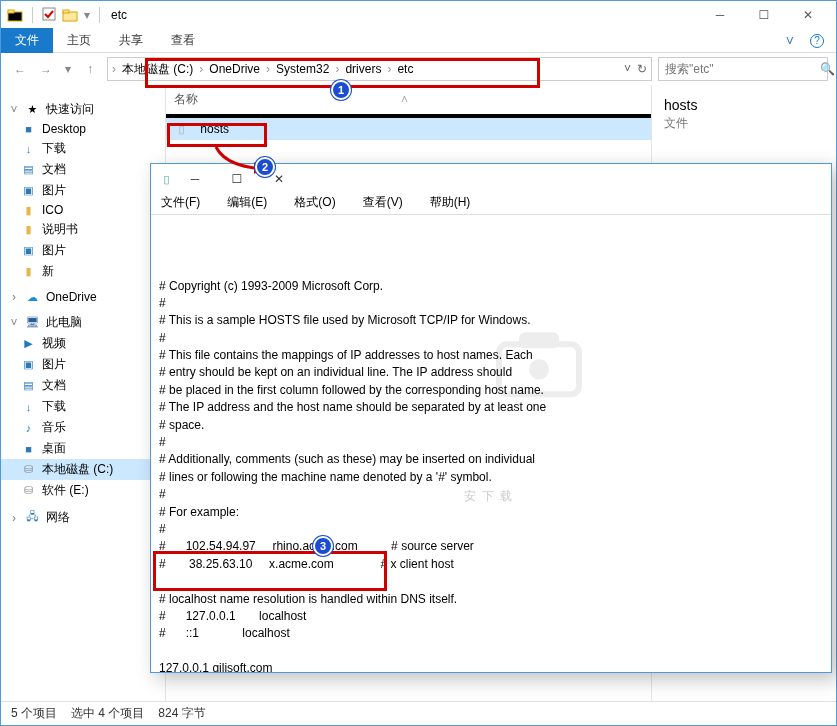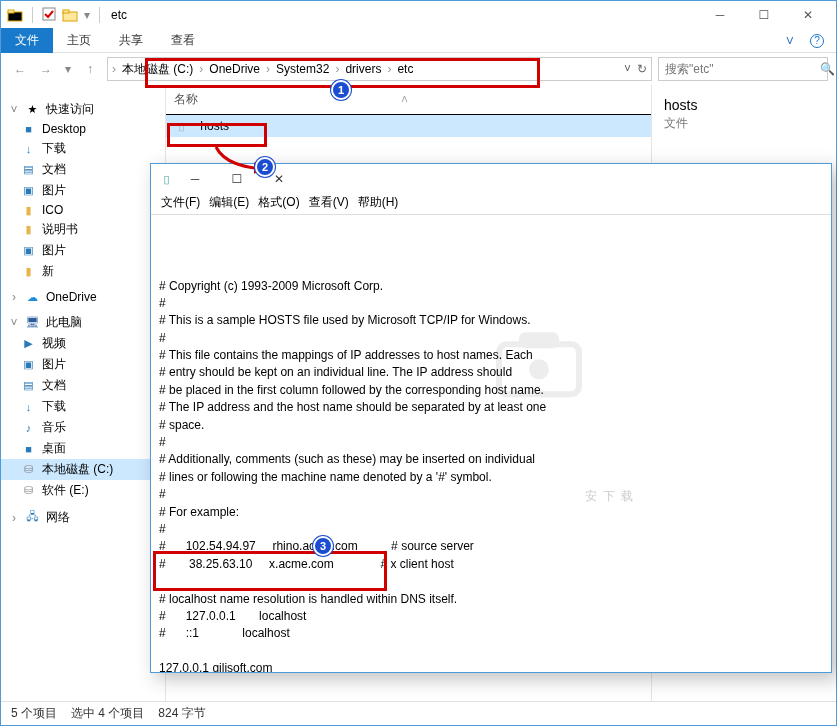--- a/index.html
+++ b/index.html
@@ -28,21 +28,21 @@
 .searchbox input{border:none;outline:none;flex:1;color:#888;background:transparent}
 .body{flex:1;display:flex;min-height:0}
 .sidebar{width:165px;border-right:1px solid #e5e5e5;padding:8px 0;overflow:auto}
 .side-item{display:flex;align-items:center;gap:6px;padding:2px 8px 2px 20px;color:#000}
 .side-item.head{padding-left:8px;font-weight:400;color:#000;margin-top:6px}
 .side-item.head .exp{width:10px;text-align:center;color:#888}
 .side-item.sel{background:#cce8ff}
 .sq{width:15px;height:14px;display:flex;align-items:center;justify-content:center;font-size:11px}
 .main{flex:1;display:flex;min-width:0}
 .filelist{flex:1;display:flex;flex-direction:column;min-width:0}
-.col-headers{display:flex;border-bottom:1px solid #000000;color:#555;padding:4px 0}
+.col-headers{display:flex;border-bottom:4px solid #000000;color:#555;padding:4px 0}
 .col-headers>div{padding:2px 8px}
 .col-name{width:250px;display:flex;align-items:center;gap:4px}
 .col-date{flex:1}
 .filerow{display:flex;padding:2px 0;color:#000}
 .filerow.sel{background:#cce8ff}
 .filerow>div{padding:2px 8px}
 .details{width:185px;border-left:1px solid #e5e5e5;padding:12px}
 .details .dname{color:#000;font-size:14px}
 .details .dtype{color:#777;margin-top:2px}
 .status{height:24px;border-top:1px solid #e0e0e0;display:flex;align-items:center;padding:0 10px;gap:14px;color:#333}
@@ -51,21 +51,21 @@
 .annot{position:absolute;border:3px solid #d00000;pointer-events:none}
 .marker{position:absolute;width:20px;height:20px;border-radius:50%;background:#1a4dd1;color:#fff;display:flex;align-items:center;justify-content:center;font-weight:bold;font-size:11px;border:2px solid #fff;box-shadow:0 0 0 1px #1a4dd1;pointer-events:none}
 .arrow{position:absolute;pointer-events:none}
 
 
 .notepad{position:absolute;left:150px;top:163px;width:682px;height:510px;background:#fff;border:1px solid #4f9bd9;box-shadow:6px 6px 18px rgba(0,0,0,.25);display:flex;flex-direction:column}
 .np-title{height:30px;display:flex;align-items:center;padding:0 8px}
 .np-title .t{flex:1;color:#000}
 .np-title .wc{display:flex}
 .np-title .wc div{width:42px;height:28px;display:flex;align-items:center;justify-content:center;color:#333}
-.np-menu{height:20px;display:flex;gap:9px;padding:0 10px;color:#000}
+.np-menu{height:20px;display:flex;gap:27px;padding:0 10px;color:#000}
 .np-body{flex:1;border-top:1px solid #ddd;padding:6px 8px;font-family:"SimSun","NSimSun","MS Mincho",monospace;font-size:13px;white-space:pre;overflow:auto;position:relative;line-height:1.45}
 .wm{position:absolute;left:50%;top:50%;transform:translate(-50%,-50%);font-size:40px;color:#ccc;font-family:"Microsoft YaHei";letter-spacing:6px;user-select:none}
 .wm svg{opacity:.35}
 
 .annot-box-addr{left:145px;top:58px;width:395px;height:30px}
 .annot-box-hosts{left:167px;top:123px;width:100px;height:24px}
 .annot-box-line{left:153px;top:551px;width:234px;height:40px}
 </style>
 </head>
 <body>
@@ -278,21 +278,21 @@
   </div>
   <div class="np-body">
     <div class="wm">
       <svg width="200" height="90">
           <g fill="#ccc">
             <rect x="60" y="20" width="80" height="50" rx="8" stroke="#ccc" stroke-width="6" fill="none"></rect>
             <circle cx="100" cy="45" r="10"></circle>
             <rect x="80" y="8" width="40" height="16" rx="6"></rect>
           </g>
         </svg>
-      <div style="text-align:right">安下载</div>
+      <div style="text-align:center">安下载</div>
     </div>
     <div style="position:relative"># Copyright (c) 1993-2009 Microsoft Corp.
 #
 # This is a sample HOSTS file used by Microsoft TCP/IP for Windows.
 #
 # This file contains the mappings of IP addresses to host names. Each
 # entry should be kept on an individual line. The IP address should
 # be placed in the first column followed by the corresponding host name.
 # The IP address and the host name should be separated by at least one
 # space.

